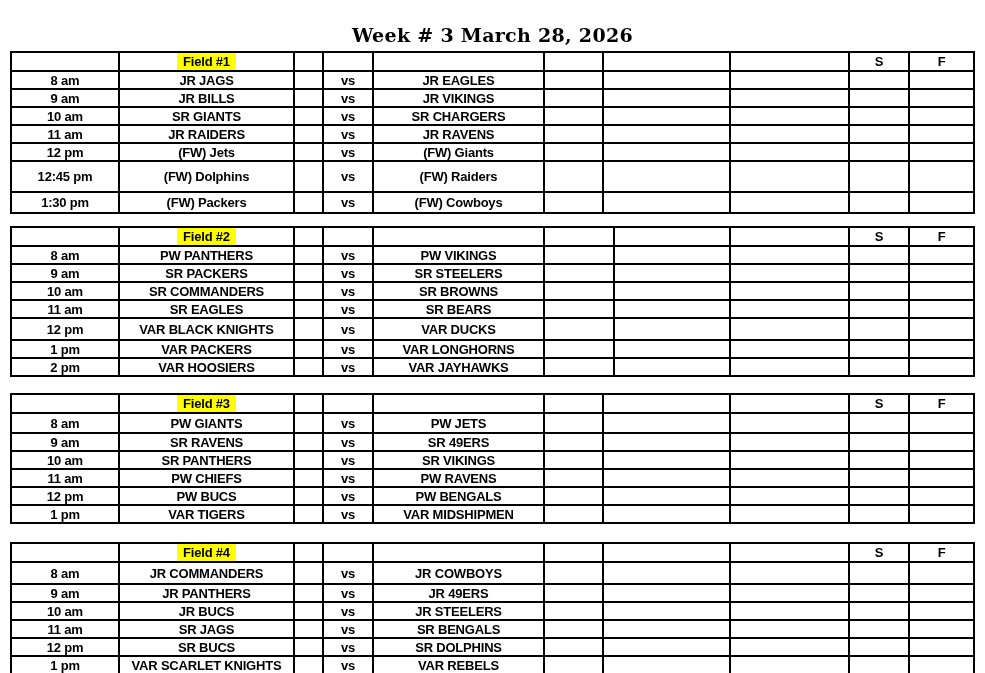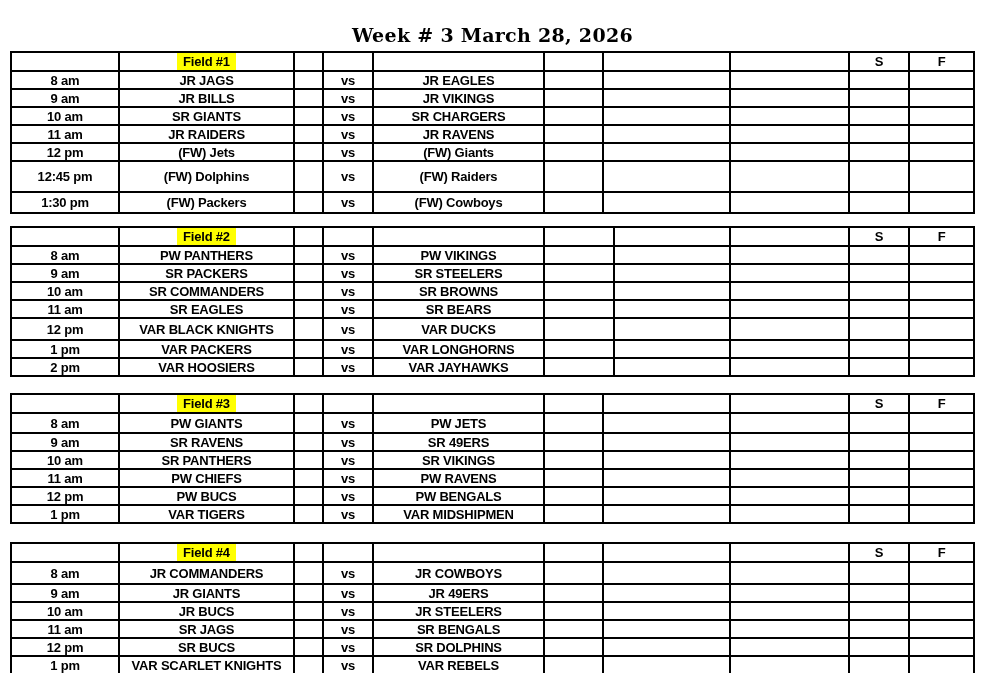--- a/index.html
+++ b/index.html
@@ -397,21 +397,21 @@
         <td>vs</td>
         <td>JR COWBOYS</td>
         <td></td>
         <td></td>
         <td></td>
         <td></td>
         <td></td>
       </tr>
       <tr>
         <td>9 am</td>
-        <td>JR GIANTS</td>
+        <td>JR PANTHERS</td>
         <td></td>
         <td>vs</td>
         <td>JR 49ERS</td>
         <td></td>
         <td></td>
         <td></td>
         <td></td>
         <td></td>
       </tr>
       <tr>

